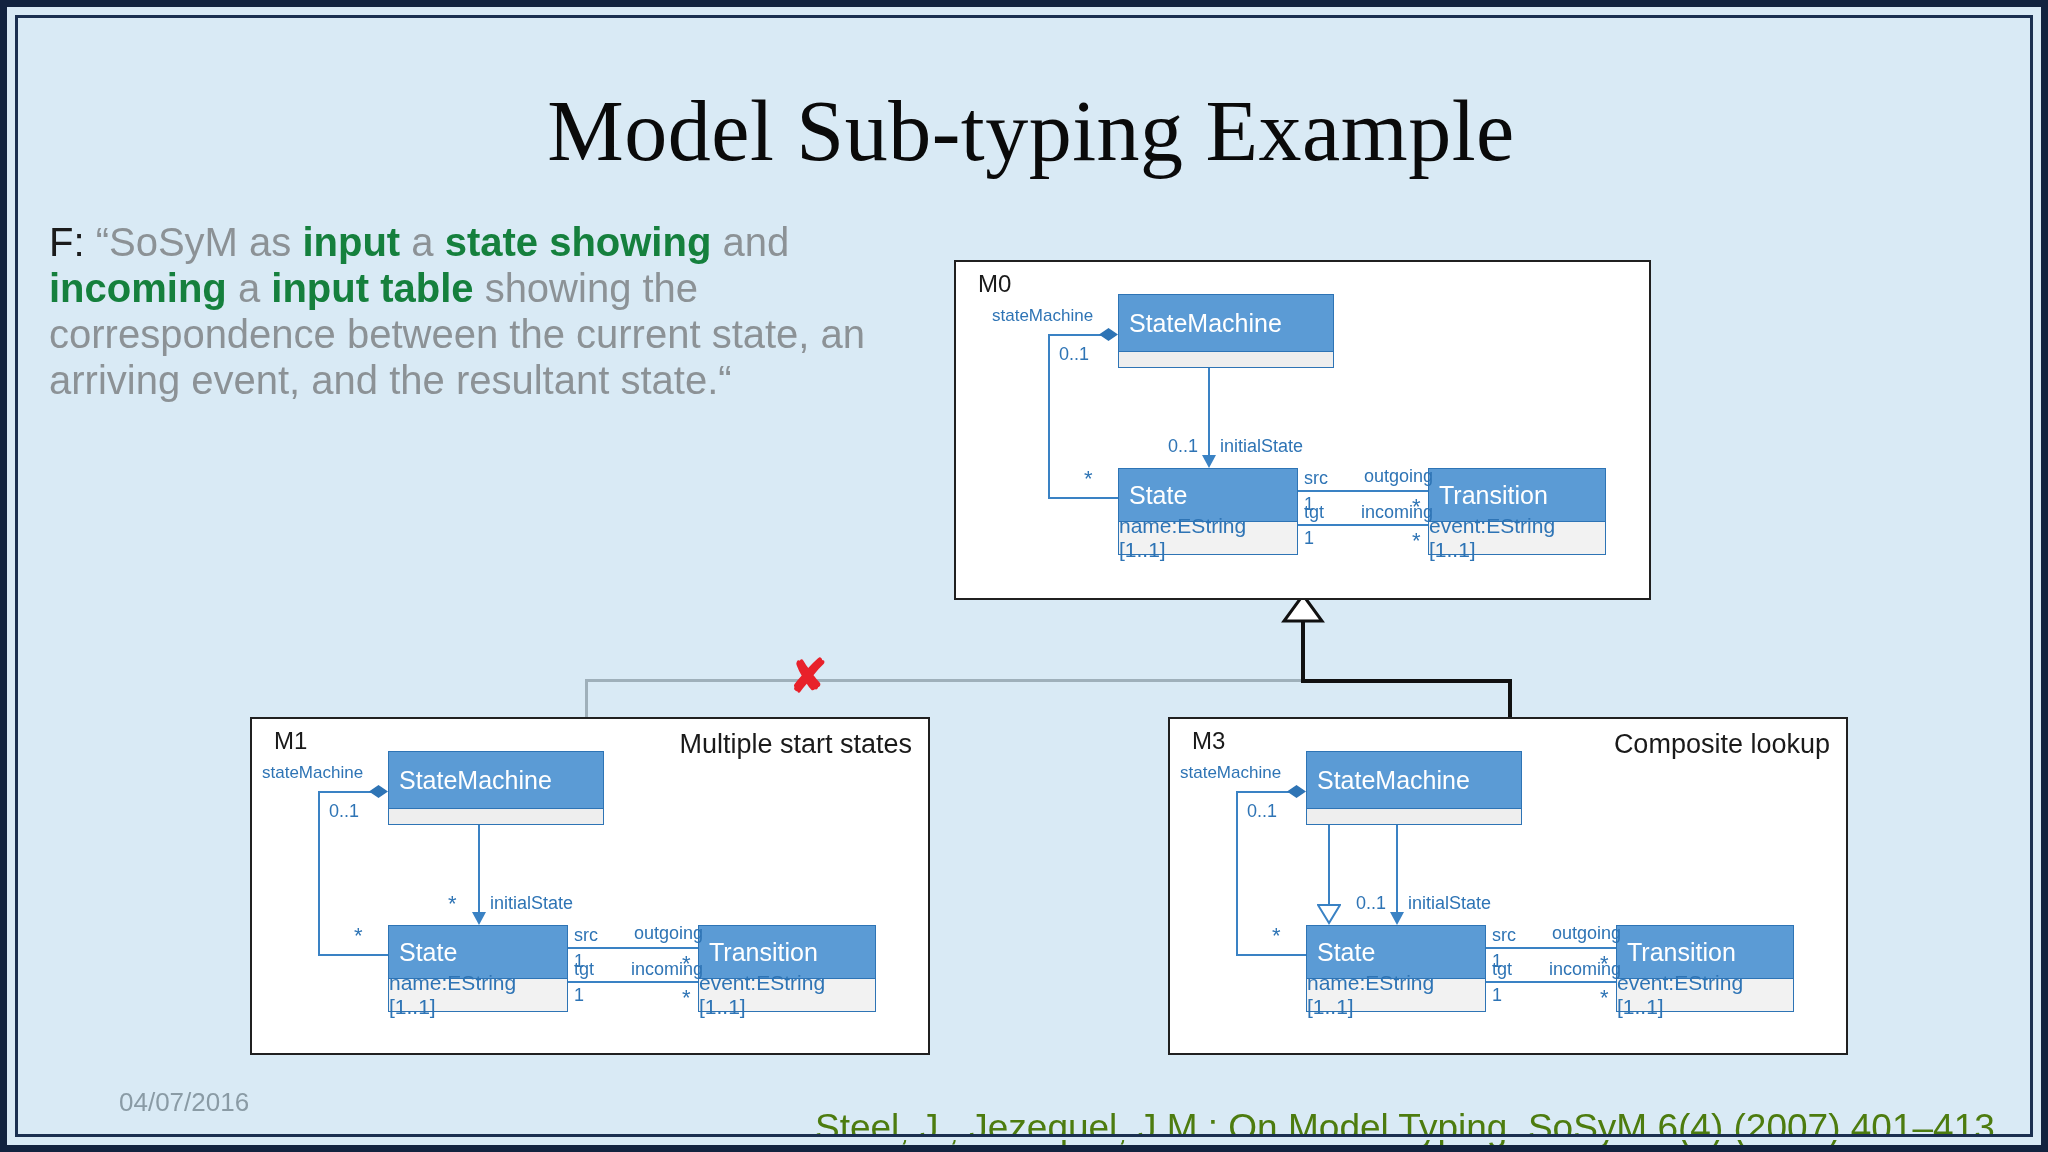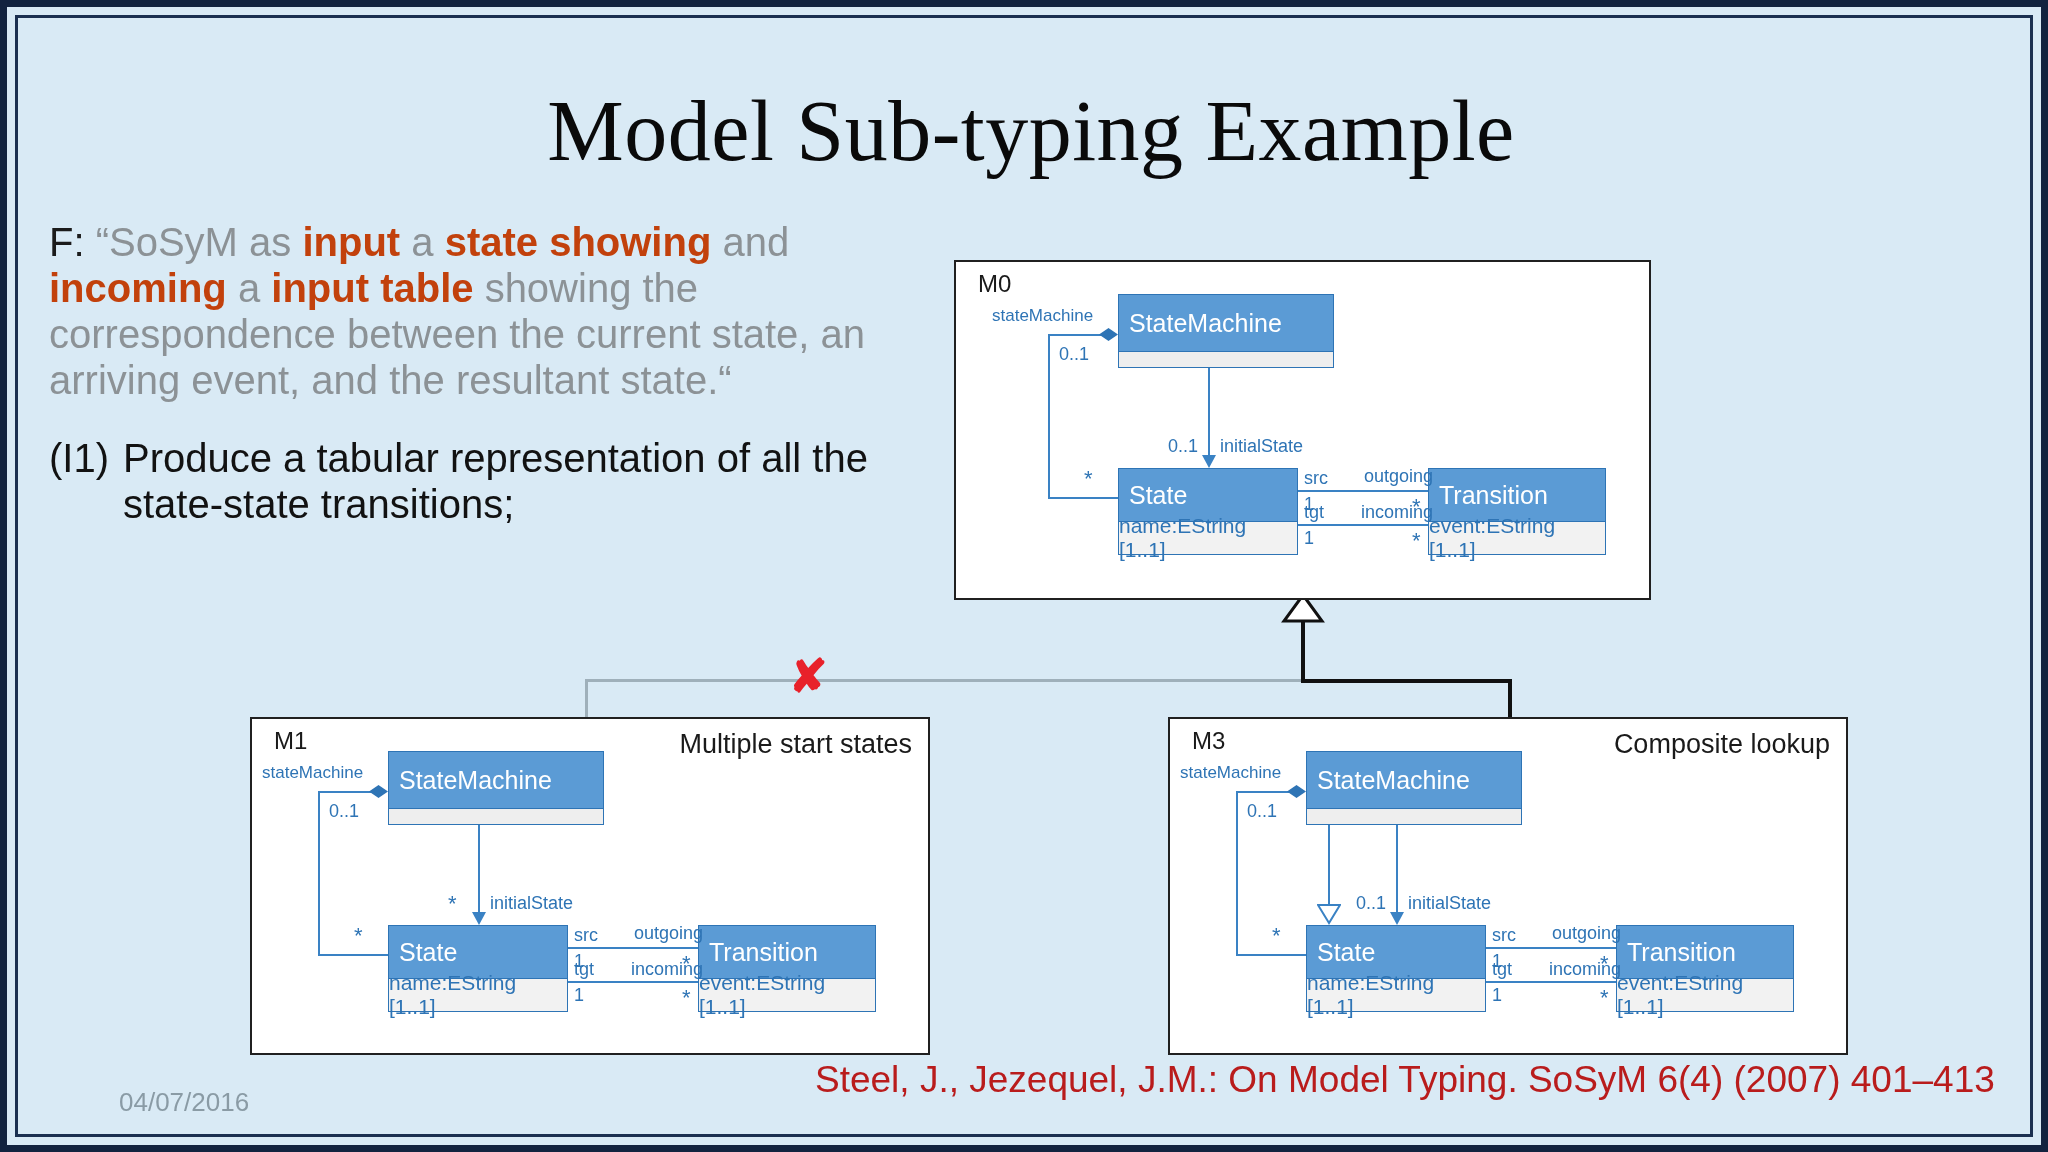--- a/index.html
+++ b/index.html
@@ -35,39 +35,39 @@
     color:#0a0a0a;
     letter-spacing:0.5px;
   }
 
   
   .quote{
     position:absolute;left:42px;top:212px;width:890px;
     font-size:40px;line-height:46px;
     color:#8c9296;
   }
-  .quote b{color:#c2410c;font-weight:bold;}
+  .quote b{color:#15803d;font-weight:bold;}
   .quote .lead{color:#1b1b1b;font-weight:normal;}
 
   .items{
     position:absolute;left:42px;top:428px;width:900px;
     font-size:40px;line-height:46px;color:#121212;
   }
   .item{display:flex;margin-bottom:2px;}
   .item .tag{width:74px;flex:0 0 74px;}
   .item .txt{flex:1;}
 
   
   .date{
     position:absolute;left:112px;top:1080px;
     font-size:26px;color:#8a9ba5;
   }
   .cite{
-    position:absolute;left:808px;top:1052px;
-    font-size:37px;line-height:42px;color:#b91c1c;
+    position:absolute;left:808px;top:1100px;
+    font-size:37px;line-height:42px;color:#4d7c0f;
     white-space:nowrap;
   }
 
   
   .uml{
     position:absolute;background:#ffffff;border:2px solid #202020;
     box-sizing:border-box;
   }
   .uml .mlabel{
     position:absolute;left:22px;top:8px;
@@ -140,24 +140,20 @@
     <span>a</span>
     <b>state showing</b>
     <span>and</span>
     <b>incoming</b>
     <span>a</span>
     <b>input table</b>
     <span>showing the correspondence between the current state, an arriving event, and the resultant state.“</span>
   </div>
 
   <div class="items">
-    <div class="item">
-      <div class="tag">(I1)</div>
-      <div class="txt">Produce a tabular representation of all the state-state transitions;</div>
-    </div>
   </div>
 
   <div class="conn gray" style="left:578px;top:672px;width:3px;height:86px;"></div>
   <div class="conn gray" style="left:578px;top:672px;width:720px;height:3px;"></div>
   <div class="redx" style="left:782px;top:646px;">✘</div>
 
   <div class="conn black" style="left:1501px;top:672px;width:4px;height:86px;"></div>
   <div class="conn black" style="left:1294px;top:672px;width:211px;height:4px;"></div>
   <div class="conn black" style="left:1294px;top:610px;width:4px;height:66px;"></div>
   <div class="tri-open-wrap" style="left:1274px;top:586px;">

